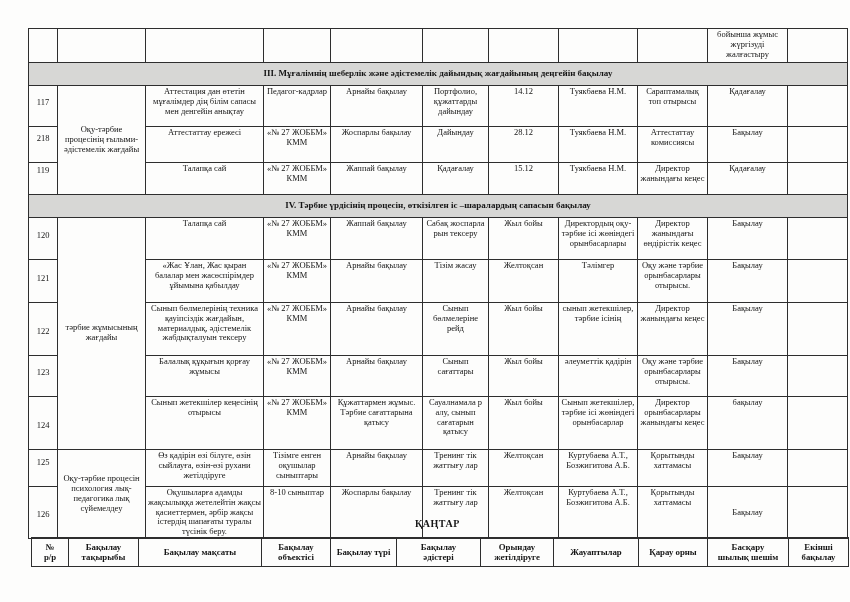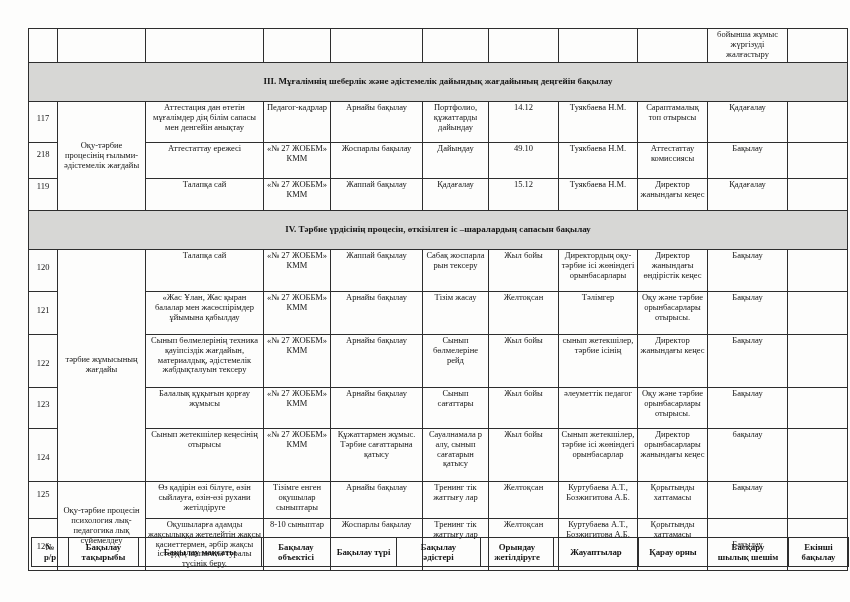--- a/index.html
+++ b/index.html
@@ -27,21 +27,21 @@
   #footer-table { position:absolute; left:31px; top:537px; width:817px; }
 
   .num-cell { vertical-align:bottom; padding-bottom:18px; }
   .topic-cell { vertical-align:middle;text-align:center; }
   .vmid { vertical-align:middle; }
   .section-row td {
     background:#d7d7d5;
     font-weight:bold;
     font-size:9px;
     vertical-align:middle;
-    padding:14px;
+    padding:6px;
     line-height:1.1;
   }
   .h34{height:34px}.h14{height:14px}.h41{height:41px}.h36{height:36px}
   .h32{height:32px}.h13{height:13px}.h42{height:42px}.h43{height:43px}
   .h53{height:53px}.h37{height:37px}.h50{height:50px}
 
   #month-label {
     position:absolute; left:28px; top:518px; width:819px;
     text-align:center; font-weight:bold; font-size:10px;
     letter-spacing:0.5px;
@@ -107,21 +107,21 @@
       <td>Қадағалау</td>
       <td></td>
     </tr>
 
     <tr class="h36">
       <td class="num-cell">218</td>
       <td>Аттестаттау ережесі</td>
       <td>«№ 27 ЖОББМ» КММ</td>
       <td>Жоспарлы бақылау</td>
       <td>Дайындау</td>
-      <td>49.10</td>
+      <td>28.12</td>
       <td>Туякбаева Н.М.</td>
       <td>Аттестаттау комиссиясы</td>
       <td>Бақылау</td>
       <td></td>
     </tr>
 
     <tr class="h32">
       <td class="num-cell">119</td>
       <td>Талапқа сай</td>
       <td>«№ 27 ЖОББМ» КММ</td>
@@ -178,21 +178,21 @@
       <td></td>
     </tr>
 
     <tr class="h41">
       <td class="num-cell">123</td>
       <td>Балалық құқығын қорғау жұмысы</td>
       <td>«№ 27 ЖОББМ» КММ</td>
       <td>Арнайы бақылау</td>
       <td>Сынып сағаттары</td>
       <td>Жыл бойы</td>
-      <td>әлеуметтік педагог</td>
+      <td>әлеуметтік қадірін</td>
       <td>Оқу және тәрбие орынбасарлары отырысы.</td>
       <td>Бақылау</td>
       <td></td>
     </tr>
 
     <tr class="h53">
       <td class="num-cell">124</td>
       <td>Сынып жетекшілер кеңесінің отырысы</td>
       <td>«№ 27 ЖОББМ» КММ</td>
       <td>Құжаттармен жұмыс. Тәрбие сағаттарына қатысу</td>
@@ -226,20 +226,21 @@
       <td>Тренинг тік жаттығу лар</td>
       <td>Желтоқсан</td>
       <td>Куртубаева А.Т., Бозжигитова А.Б.</td>
       <td>Қорытынды хаттамасы</td>
       <td class="vmid">Бақылау</td>
       <td></td>
     </tr>
   </tbody>
     </table>
 
+  <div id="month-label">ҚАҢТАР</div>
 
   <table id="footer-table">
     <colgroup>
       <col style="width:37px">
         <col style="width:70px">
         <col style="width:123px">
         <col style="width:69px">
       <col style="width:66px">
         <col style="width:84px">
         <col style="width:73px">

